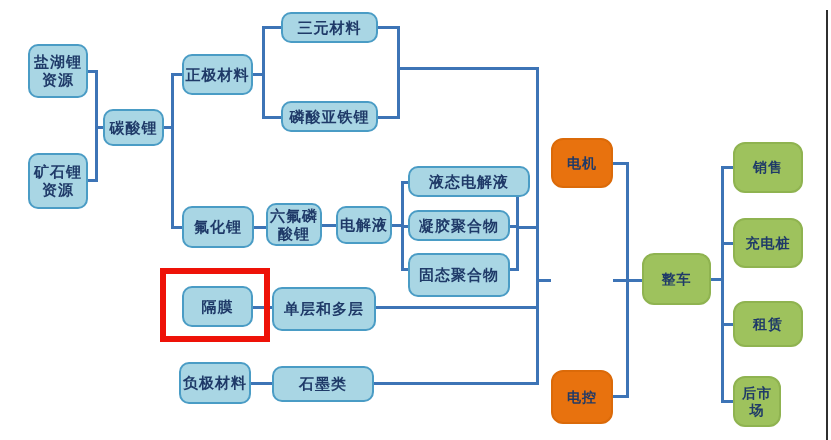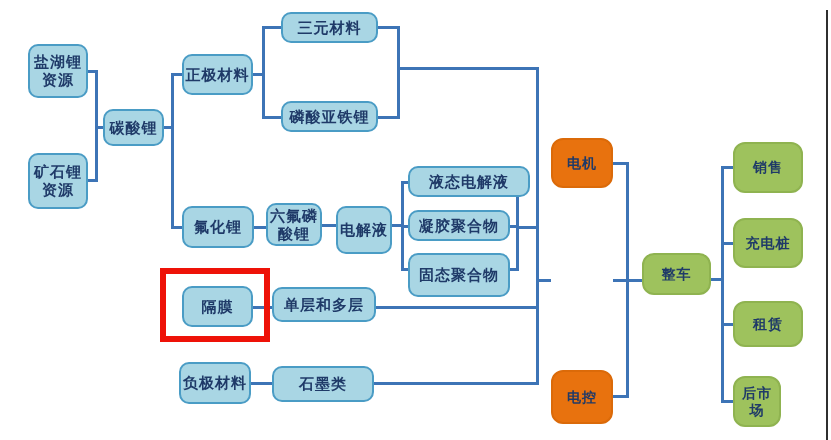--- a/index.html
+++ b/index.html
@@ -91,35 +91,35 @@
 资源</div>
   <div class="node blue" style="left:103px;top:109px;width:61px;height:37px;">碳酸锂</div>
 
   <div class="node blue" style="left:182px;top:54px;width:71px;height:41px;">正极材料</div>
   <div class="node blue" style="left:281px;top:12px;width:97px;height:31px;">三元材料</div>
   <div class="node blue" style="left:281px;top:101px;width:97px;height:31px;">磷酸亚铁锂</div>
 
   <div class="node blue" style="left:182px;top:206px;width:72px;height:42px;">氟化锂</div>
   <div class="node blue" style="left:266px;top:203px;width:56px;height:43px;">六氟磷
 酸锂</div>
-  <div class="node blue" style="left:336px;top:206px;width:56px;height:48px;">电解液</div>
+  <div class="node blue" style="left:336px;top:206px;width:56px;height:38px;">电解液</div>
   <div class="node blue" style="left:408px;top:166px;width:122px;height:31px;">液态电解液</div>
   <div class="node blue" style="left:408px;top:210px;width:102px;height:31px;">凝胶聚合物</div>
   <div class="node blue" style="left:408px;top:253px;width:102px;height:44px;">固态聚合物</div>
 
   <div class="node blue" style="left:182px;top:286px;width:71px;height:41px;">隔膜</div>
   <div class="highlight"></div>
-  <div class="node blue" style="left:272px;top:287px;width:104px;height:35px;">单层和多层</div>
+  <div class="node blue" style="left:272px;top:287px;width:104px;height:44px;">单层和多层</div>
 
   <div class="node blue" style="left:179px;top:362px;width:72px;height:42px;">负极材料</div>
   <div class="node blue" style="left:272px;top:366px;width:102px;height:36px;">石墨类</div>
 
   <div class="node orange" style="left:551px;top:138px;width:62px;height:50px;">电机</div>
   <div class="node orange" style="left:551px;top:370px;width:62px;height:54px;">电控</div>
 
-  <div class="node green" style="left:642px;top:253px;width:69px;height:42px;">整车</div>
+  <div class="node green" style="left:642px;top:253px;width:69px;height:52px;">整车</div>
   <div class="node green" style="left:733px;top:142px;width:70px;height:51px;">销售</div>
   <div class="node green" style="left:733px;top:218px;width:70px;height:50px;">充电桩</div>
   <div class="node green" style="left:733px;top:301px;width:70px;height:46px;">租赁</div>
   <div class="node green" style="left:733px;top:376px;width:48px;height:51px;">后市场</div>
 
   <div class="page-edge"></div>
 </div>
 
 </body></html>

